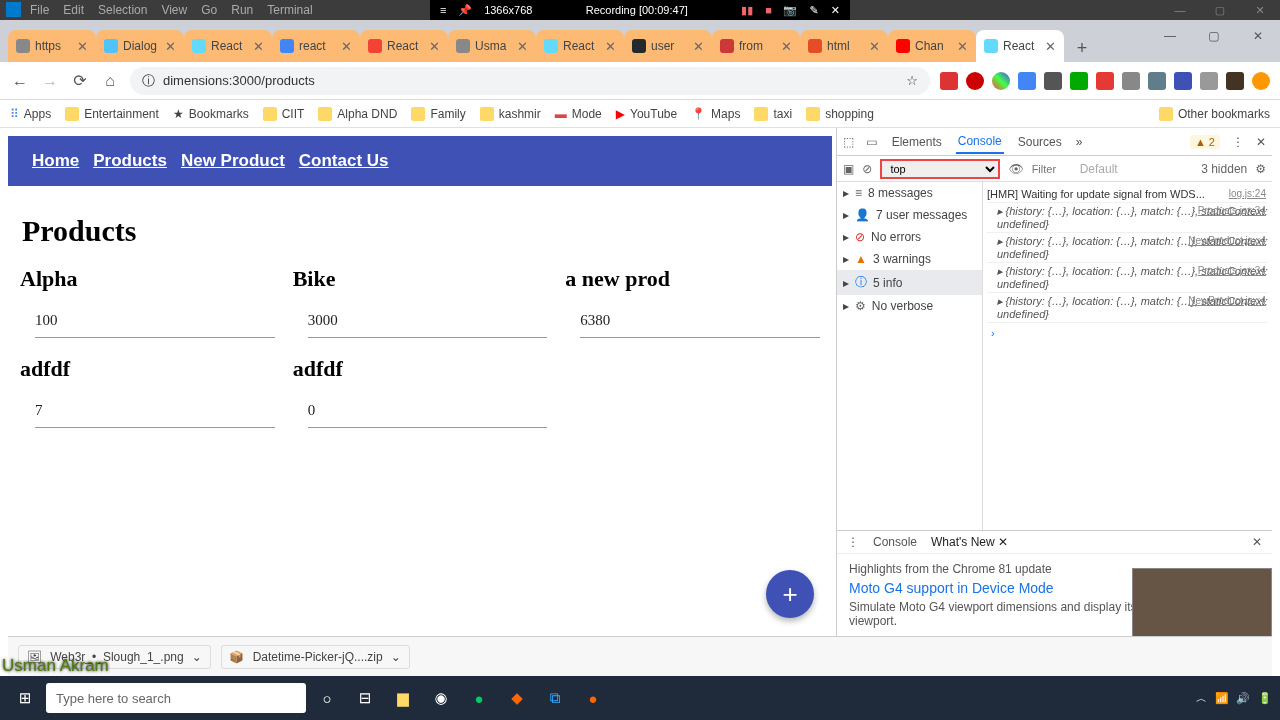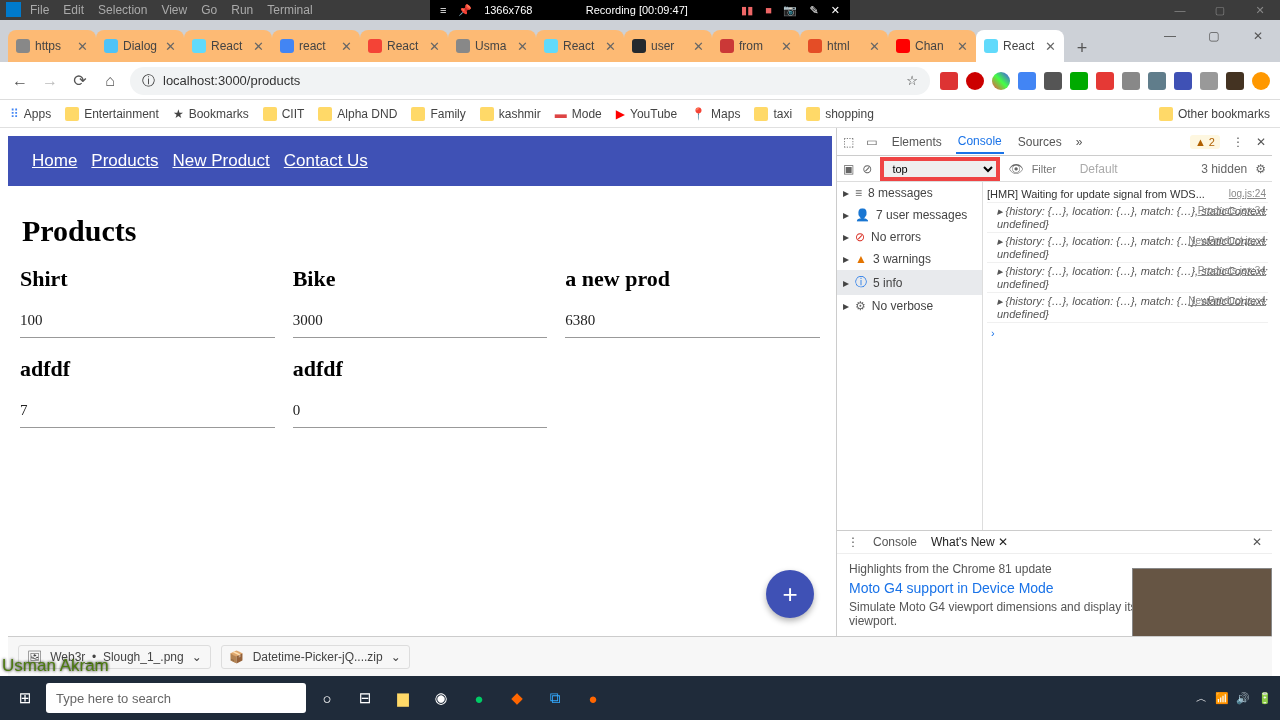--- a/index.html
+++ b/index.html
@@ -39,36 +39,36 @@
 
 .bm-bar { position:absolute; top:100px; left:0; right:0; height:28px; background:#fff; display:flex; align-items:center; padding:0 10px; gap:14px; font-size:12px; color:#444; border-bottom:1px solid #e0e0e0; }
 .bm { display:flex; align-items:center; gap:5px; cursor:pointer; }
 .bm .ic { width:14px; height:14px; }
 .folder { background:#ffd968; border-radius:2px; }
 .bm-right { margin-left:auto; }
 
 
 .content { position:absolute; top:128px; left:8px; width:824px; bottom:84px; background:#fff; }
 .app-nav { background:#3f51b5; height:50px; display:flex; align-items:center; gap:14px; padding:0 24px; margin:8px 0 0 0; }
-.app-nav a { color:#fff; font-size:17px; font-weight:400; text-decoration:underline; cursor:pointer; }
+.app-nav a { color:#fff; font-size:17px; font-weight:700; text-decoration:underline; cursor:pointer; }
 .page-title { font-family:'Times New Roman',serif; font-size:30px; font-weight:700; margin:28px 0 18px 14px; }
 .grid { display:grid; grid-template-columns:repeat(3,1fr); gap:18px 18px; padding:0 12px; }
 .prod { }
 .prod h3 { font-family:'Times New Roman',serif; font-size:22px; font-weight:700; margin-bottom:10px; }
-.prod .price { font-size:15px; color:#222; border-bottom:1px solid rgba(0,0,0,.4); padding:10px 0 8px 0; font-family:'Times New Roman',serif; }
+.prod .price { font-size:15px; color:#222; border-bottom:1px solid rgba(0,0,0,.4); padding:10px 0 8px 0; font-family:'Times New Roman',serif;margin-left:15px; }
 .fab { position:absolute; right:18px; bottom:18px; width:48px; height:48px; border-radius:50%; background:#3f51b5; color:#fff; font-size:26px; display:flex; align-items:center; justify-content:center; cursor:pointer; box-shadow:0 3px 6px rgba(0,0,0,.3); }
 
 
 .dt { position:absolute; top:128px; left:836px; right:8px; bottom:84px; background:#fff; border-left:1px solid #ccc; display:flex; flex-direction:column; font-size:12px; }
 .dt-tabs { height:28px; display:flex; align-items:center; border-bottom:1px solid #ccc; padding:0 6px; gap:12px; color:#555; }
 .dt-tabs .t { cursor:pointer; padding:4px 2px; }
 .dt-tabs .t.act { color:#1a73e8; border-bottom:2px solid #1a73e8; }
 .dt-tabs .warn { margin-left:auto; background:#fef7e0; color:#b06000; padding:1px 5px; border-radius:3px; font-size:11px; }
 .dt-tb { height:26px; display:flex; align-items:center; border-bottom:1px solid #ddd; padding:0 6px; gap:8px; color:#666; }
-.dt-tb select { font-size:11px; border:4px solid #ef4444; padding:1px 4px; width:120px; }
+.dt-tb select { font-size:11px; border:2px solid #ef4444; padding:1px 4px; width:120px; }
 .dt-tb input { font-size:11px; border:none; width:40px; }
 .dt-body { flex:1; display:flex; overflow:hidden; }
 .dt-side { width:146px; border-right:1px solid #ddd; }
 .dt-side .r { display:flex; align-items:center; gap:6px; padding:4px 6px; color:#444; cursor:pointer; }
 .dt-side .r.sel { background:#e8eaed; }
 .dt-log { flex:1; font-family:Menlo,Consolas,monospace; font-size:11px; color:#333; padding:4px; overflow:hidden; }
 .dt-log .ln { padding:2px 0; border-bottom:1px solid #f0f0f0; position:relative; }
 .dt-log .src { position:absolute; right:2px; top:2px; color:#888; text-decoration:underline; font-size:10px; }
 .dt-log .obj { color:#555; font-style:italic; padding-left:10px; }
 .dt-prompt { color:#1a73e8; padding:4px; }
@@ -194,21 +194,21 @@
   <div>✕</div>
 </div>
 
 <div class="addr">
   <div class="nav-btn">←</div>
   <div class="nav-btn dis">→</div>
   <div class="nav-btn">⟳</div>
   <div class="nav-btn">⌂</div>
   <div class="omnibox">
     <span>ⓘ</span>
-    <span>localhost:3000/products</span>
+    <span>dimensions:3000/products</span>
     <span style="margin-left:auto">☆</span>
   </div>
   <div class="ext-row">
     <div class="ext" style="background:#d33"></div>
     <div class="ext" style="background:#c00;border-radius:50%"></div>
     <div class="ext" style="background:linear-gradient(45deg,#f44,#4f4,#44f);border-radius:50%"></div>
     <div class="ext" style="background:#4285f4"></div>
     <div class="ext" style="background:#555"></div>
     <div class="ext" style="background:#0a0"></div>
     <div class="ext" style="background:#e53935"></div>
@@ -279,21 +279,21 @@
 <div class="content">
   <div class="app-nav">
     <a>Home</a>
     <a>Products</a>
     <a>New Product</a>
     <a>Contact Us</a>
   </div>
   <h1 class="page-title">Products</h1>
   <div class="grid" id="grid">
       <div class="prod">
-        <h3>Shirt</h3>
+        <h3>Alpha</h3>
         <div class="price">100</div>
       </div>
       <div class="prod">
         <h3>Bike</h3>
         <div class="price">3000</div>
       </div>
       <div class="prod">
         <h3>a new prod</h3>
         <div class="price">6380</div>
       </div>

